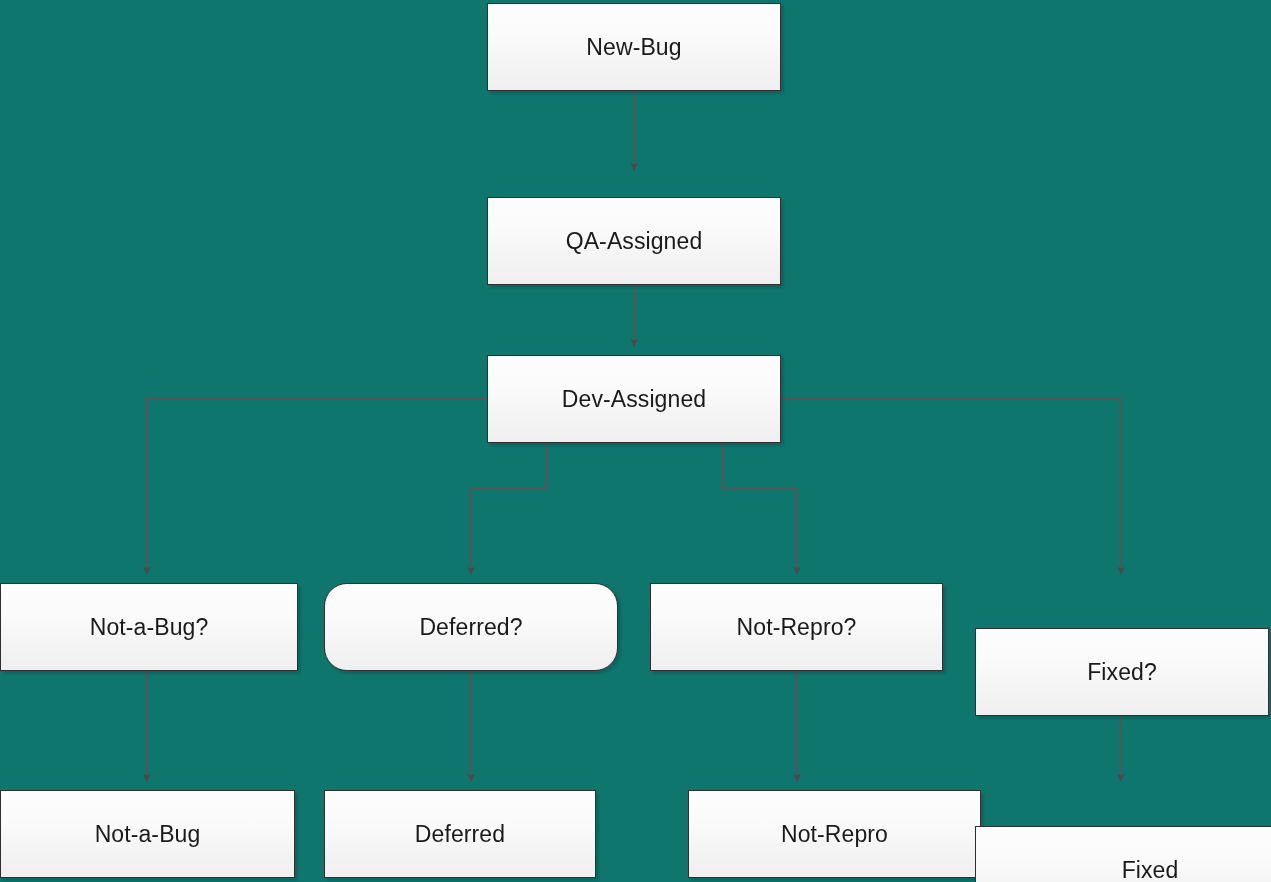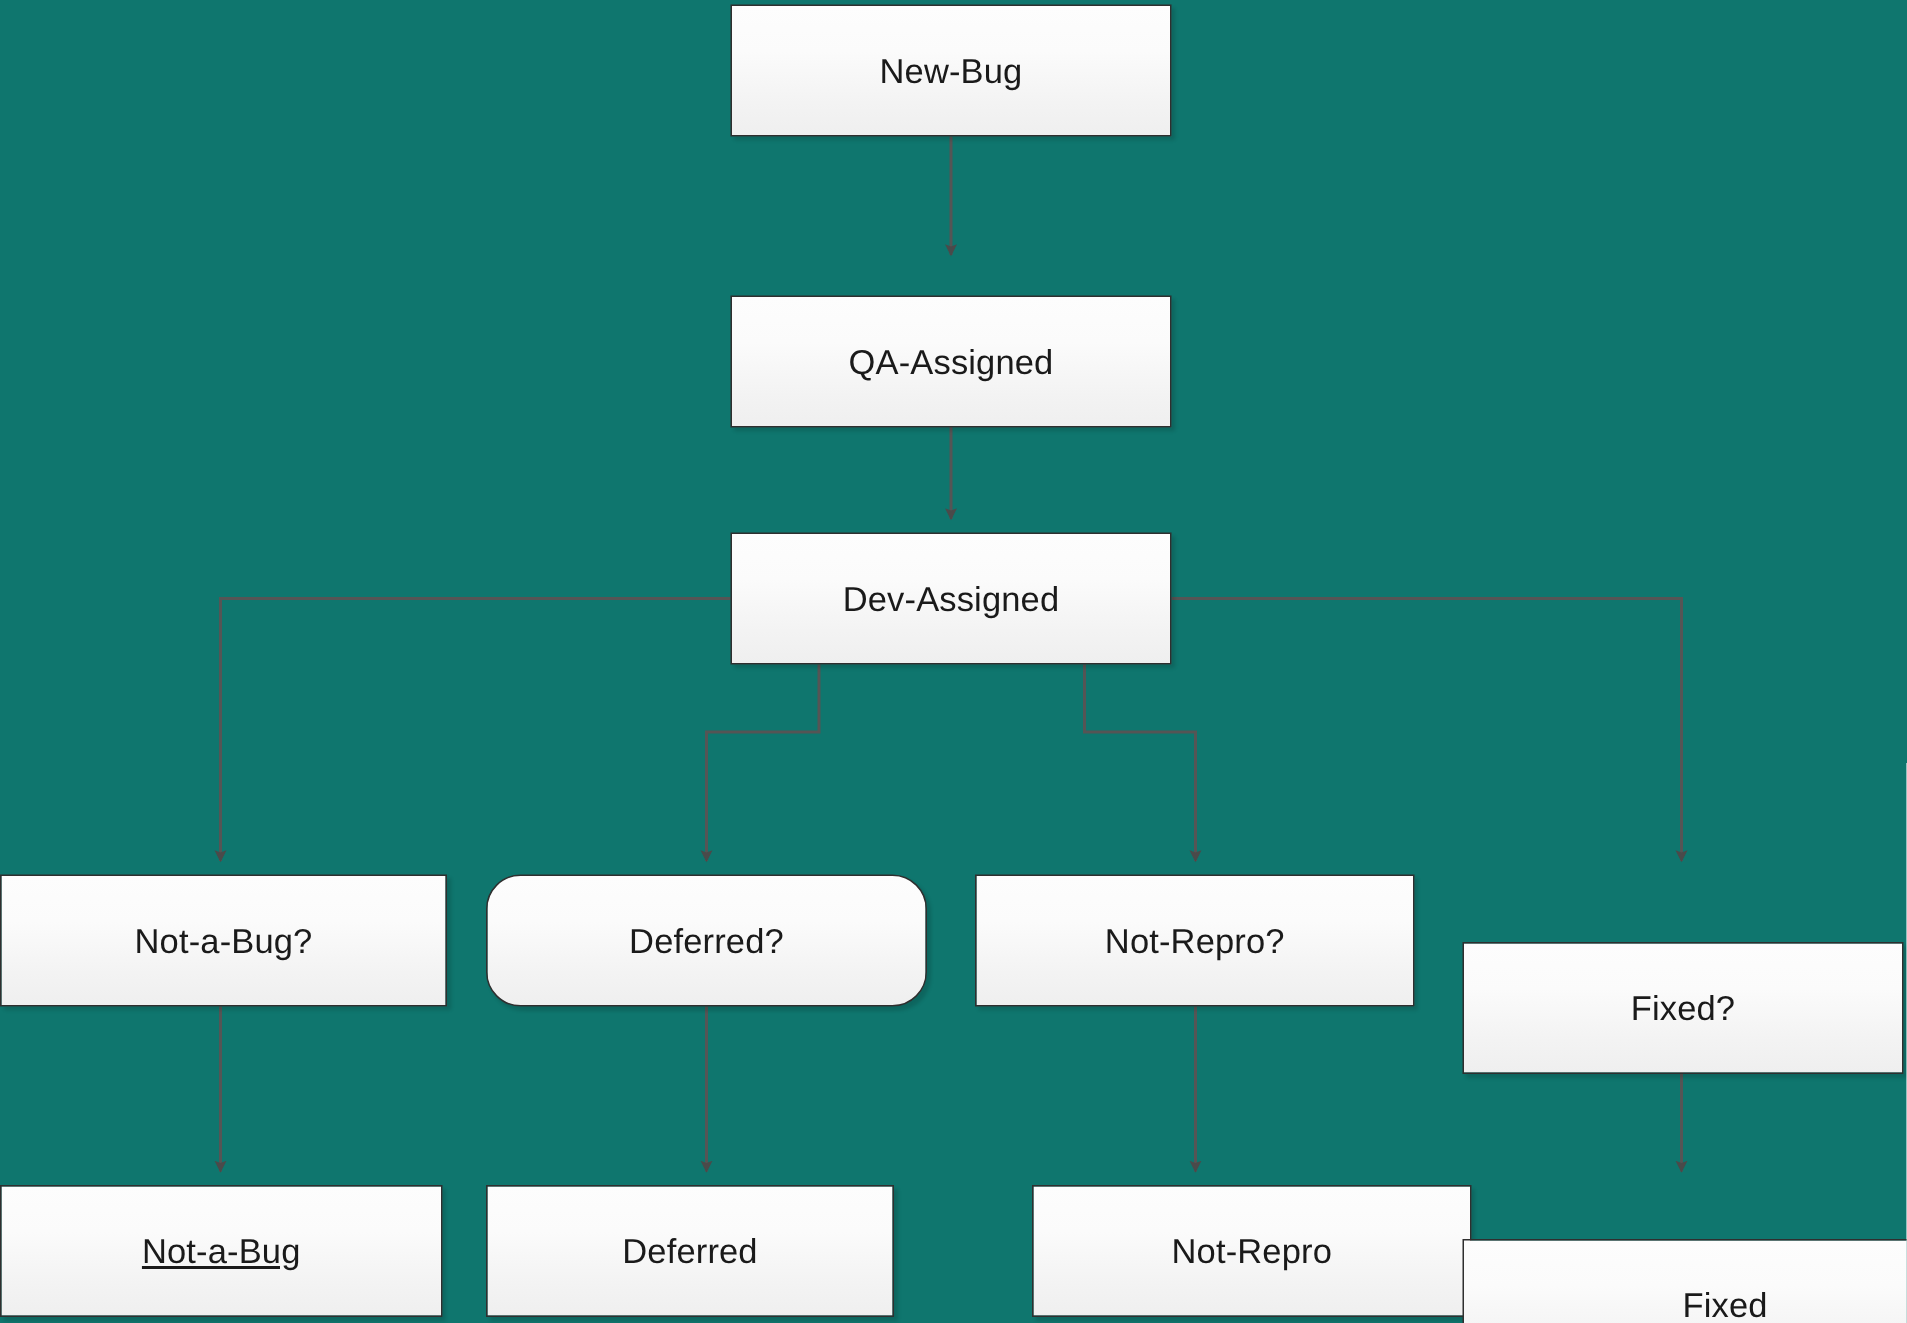--- a/index.html
+++ b/index.html
@@ -87,21 +87,21 @@
       </div>
       <div class="node" style="left: 324px; top: 583px; width: 294px; height: 88px; border-radius: 23px;">
         <span class="node-label">Deferred?</span>
       </div>
       <div class="node" style="left: 650px; top: 583px; width: 293px; height: 88px;">
         <span class="node-label">Not-Repro?</span>
       </div>
       <div class="node" style="left: 975px; top: 583px; width: 294px; height: 88px; margin-top: 45px;">
         <span class="node-label">Fixed?</span>
       </div>
-      <div class="node" style="left: 0px; top: 790px; width: 295px; height: 88px; text-decoration: underline;">
+      <div class="node" style="left: 0px; top: 790px; width: 295px; height: 88px;">
         <span class="node-label">Not-a-Bug</span>
       </div>
       <div class="node" style="left: 324px; top: 790px; width: 272px; height: 88px;">
         <span class="node-label">Deferred</span>
       </div>
       <div class="node" style="left: 688px; top: 790px; width: 293px; height: 88px;">
         <span class="node-label">Not-Repro</span>
       </div>
       <div class="node" style="left: 975px; top: 826px; width: 350px; height: 88px;">
         <span class="node-label">Fixed</span>

